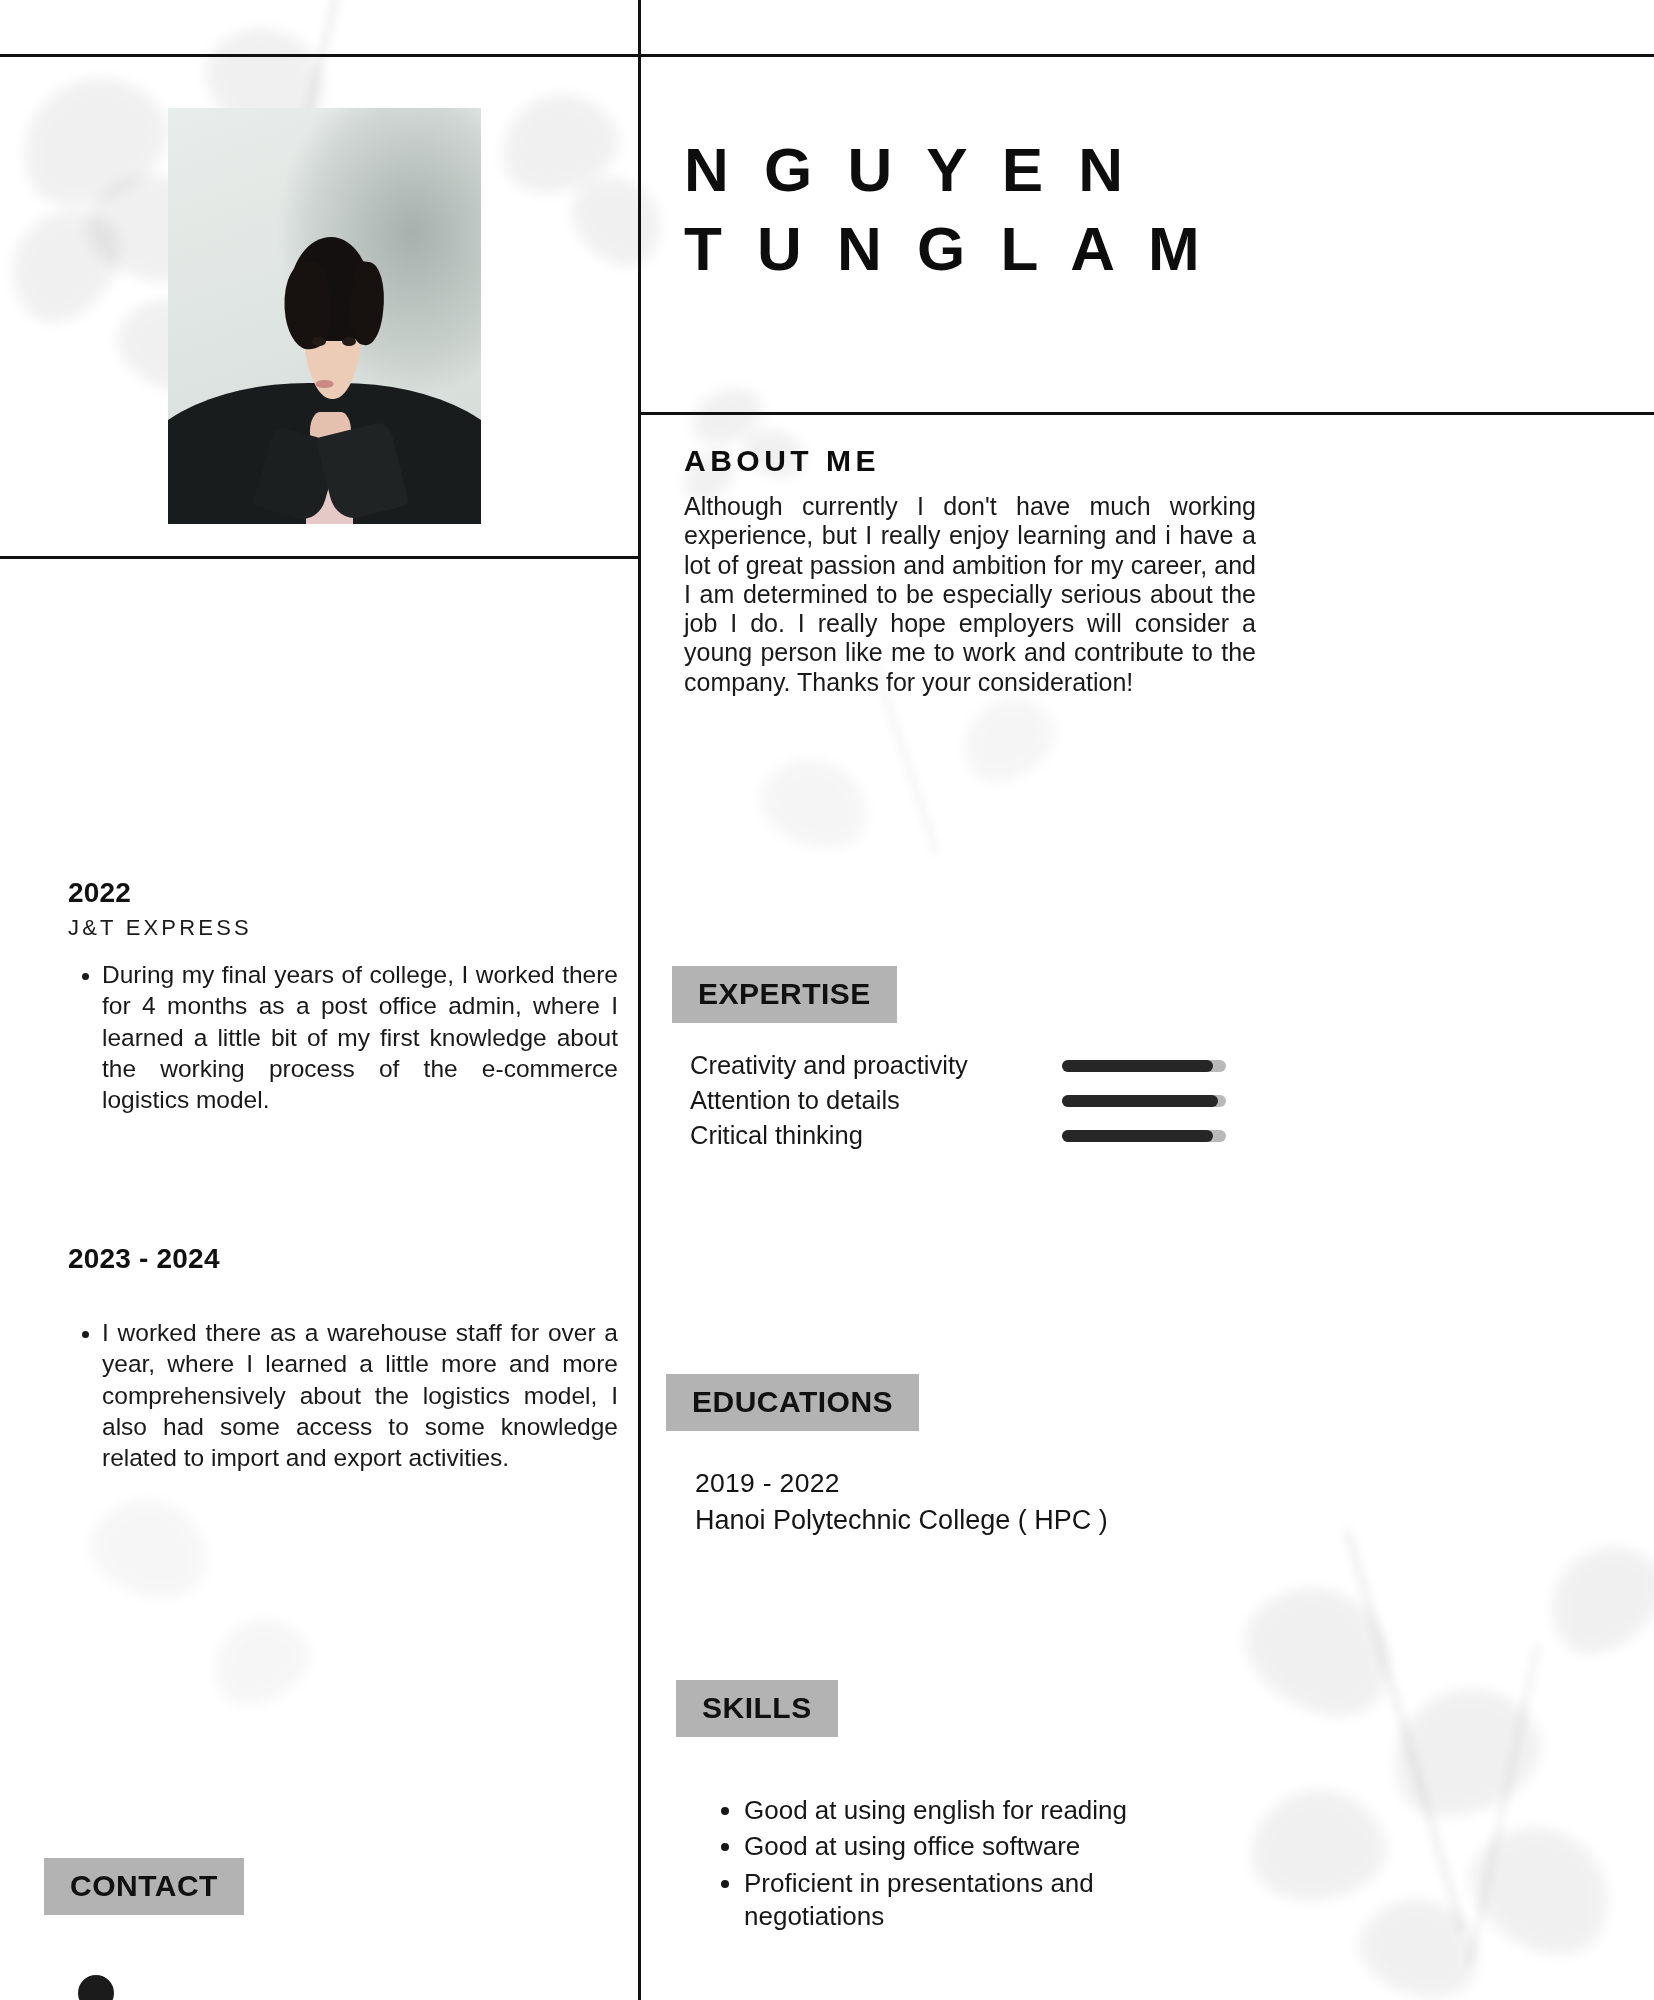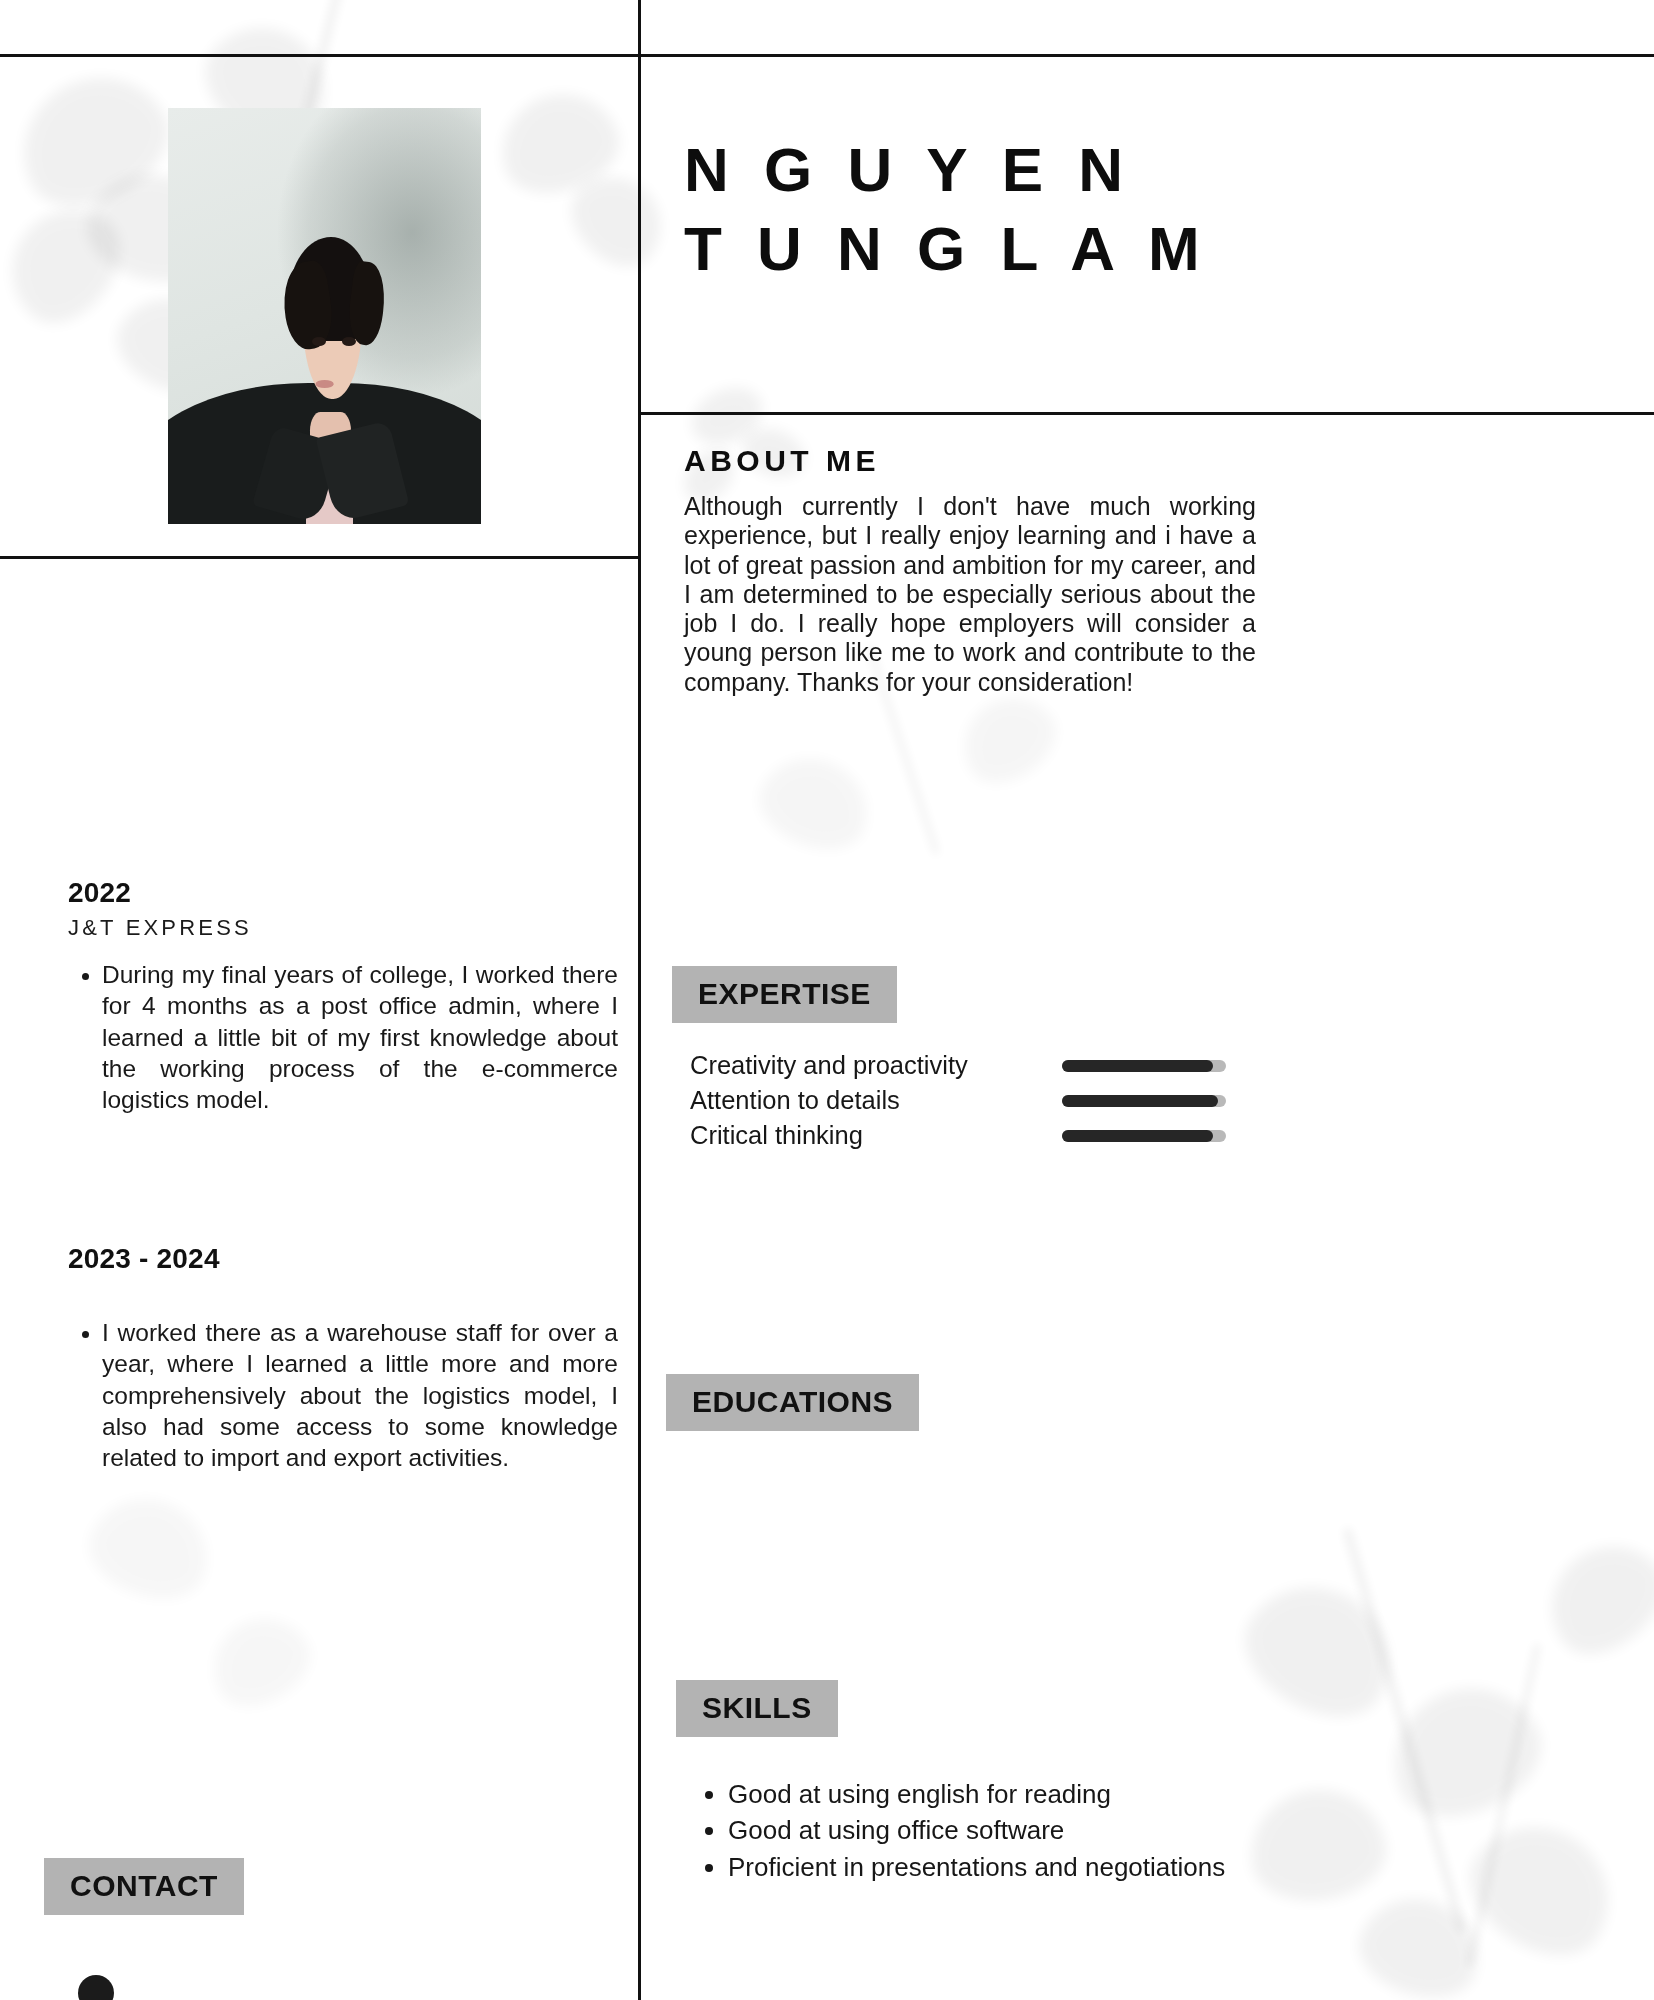--- a/index.html
+++ b/index.html
@@ -292,21 +292,21 @@
     color: #141414;
     letter-spacing: 0.3px;
   }
   .edu-school {
     font-size: 27px;
     color: #141414;
     margin-top: 6px;
   }
 
   ul.skills {
-    margin: 0;
+    margin: 16px;
     padding: 0 0 0 38px;
     list-style: disc;
   }
   ul.skills li {
     font-size: 26px;
     line-height: 1.28;
     color: #171717;
     margin-bottom: 3px;
   }
 
@@ -439,20 +439,24 @@
         <div class="track">
           <div class="fill" style="width:92%"></div>
         </div>
       </div>
     </div>
 
     <div style="position:absolute; left:26px; top:1374px;border-radius:24px;">
       <div class="badge">EDUCATIONS</div>
     </div>
 
+    <div style="position:absolute; left:55px; top:1468px; width:580px;">
+      <div class="edu-year">2019 - 2022</div>
+      <div class="edu-school">Hanoi Polytechnic College ( HPC )</div>
+    </div>
 
     <div style="position:absolute; left:36px; top:1680px;">
       <div class="badge">SKILLS</div>
     </div>
 
     <div style="position:absolute; left:50px; top:1778px; width:560px;">
       <ul class="skills">
         <li>Good at using english for reading</li>
         <li>Good at using office software</li>
         <li>Proficient in presentations and negotiations</li>

